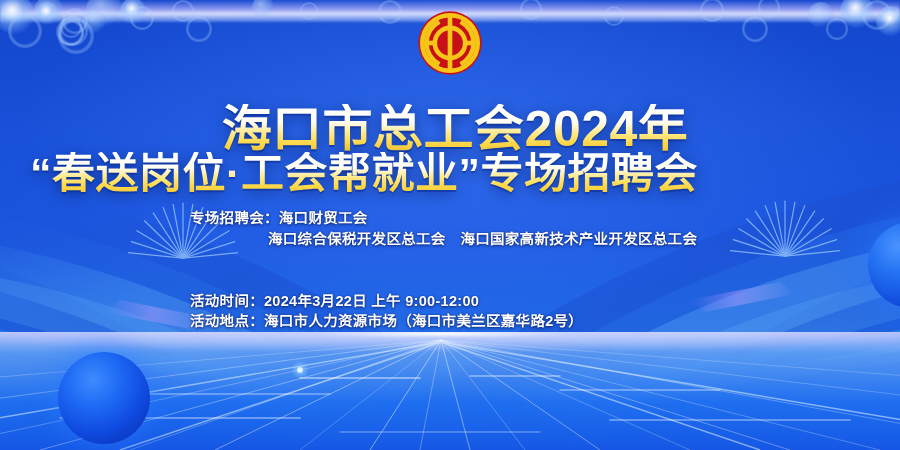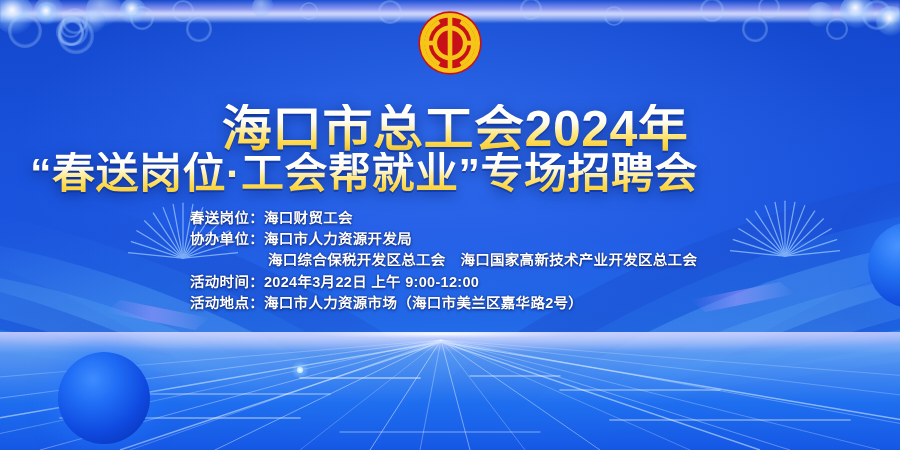--- a/index.html
+++ b/index.html
@@ -72,21 +72,21 @@
 
   
   .info{
     position:absolute;left:190px;top:208px;width:620px;
     color:#ffffff;font-weight:bold;font-size:14.5px;line-height:20.8px;
     text-shadow:0 1px 3px rgba(3,25,95,.85), 0 0 1px rgba(3,25,95,.9);
     letter-spacing:.3px;
   }
   .info .row{white-space:nowrap;}
   .info .indent{padding-left:78px;}
-  .info .gap-sm{padding-top:2px;}
+  .info .gap-sm{padding-top:2px;margin-top:39px;}
 
   .sparkle{position:absolute;pointer-events:none;}
 </style>
 </head>
 <body>
 
 <div class="poster">
 
   <div class="bg-deep"></div>
   <div class="bg-vig"></div>
@@ -287,24 +287,21 @@
     <rect x="70" y="46.5" width="22" height="7" fill="#f5c518"></rect>
   </svg>
 
   <div class="titles">
     <div id="title1" class="title-line">海口市总工会2024年</div>
     <div id="title2" class="title-line">“春送岗位·工会帮就业”专场招聘会</div>
   </div>
 
   <div class="info">
     <div class="row">
-      <span>春送岗位：</span><span>海口财贸工会</span>
-    </div>
-    <div class="row">
-      <span>协办单位：</span><span>海口市人力资源开发局</span>
+      <span>专场招聘会：</span><span>海口财贸工会</span>
     </div>
     <div class="row indent">海口综合保税开发区总工会　海口国家高新技术产业开发区总工会</div>
     <div class="row gap-sm">
       <span>活动时间：</span><span>2024年3月22日 上午 9:00-12:00</span>
     </div>
     <div class="row">
       <span>活动地点：</span><span>海口市人力资源市场（海口市美兰区嘉华路2号）</span>
     </div>
   </div>
 

